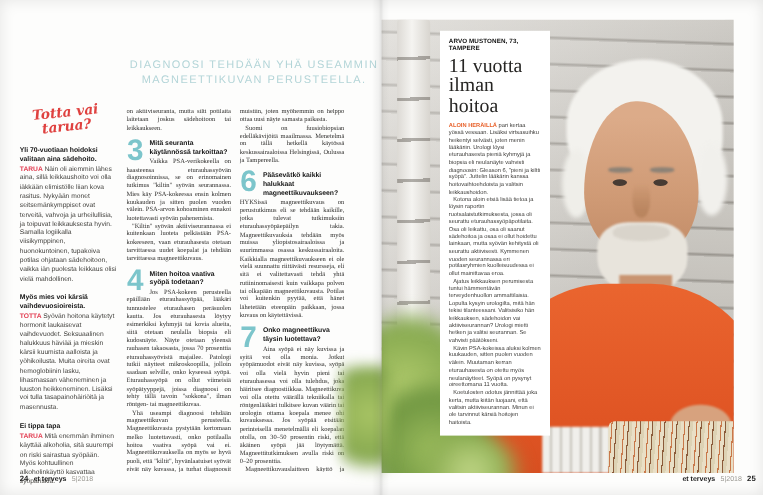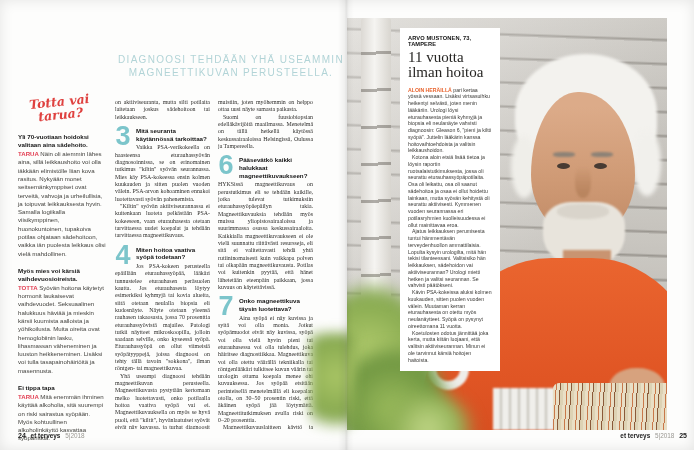--- a/index.html
+++ b/index.html
@@ -92,21 +92,21 @@
     background:repeating-linear-gradient(94deg,#e9dfc6 0 3px,#c8784a 3px 4px,#e9dfc6 4px 7px,#8a5a39 7px 8px,#ddd2b4 8px 11px);
     filter:blur(0.6px);}
   .foliage-bleed{position:absolute;left:310px;top:332px;width:44px;height:112px;z-index:3;
     background:radial-gradient(circle at 60% 40%,#a9c565 0%,#86a84f 55%,rgba(134,168,79,0) 75%);
     filter:blur(6px);}
   
   .profilebox{position:absolute;left:53px;top:10px;width:100px;background:#ffffff;
     padding:7px 8px 8px 8px;z-index:6;}
   .pf-kicker{font-family:"Liberation Sans",sans-serif;font-weight:bold;font-size:5.7px;
     letter-spacing:0.1px;color:#121212;margin:0 0 3px 0;}
-  .pf-head{font-family:"Liberation Serif",serif;font-weight:400;font-size:15px;
+  .pf-head{font-family:"Liberation Serif",serif;font-weight:400;font-size:18px;
     line-height:1.02;color:#262523;margin:0 0 6px 0;white-space:pre-line;}
   .pf-p{font-family:"Liberation Sans",sans-serif;font-size:5.2px;line-height:1.3;
     color:#3c3b38;margin:0;}
   .pf-p + .pf-p{text-indent:4px;}
   .pf-lead{color:#e8632d;font-weight:bold;}
 </style>
 </head>
 <body>
 
 <div class="spread">

